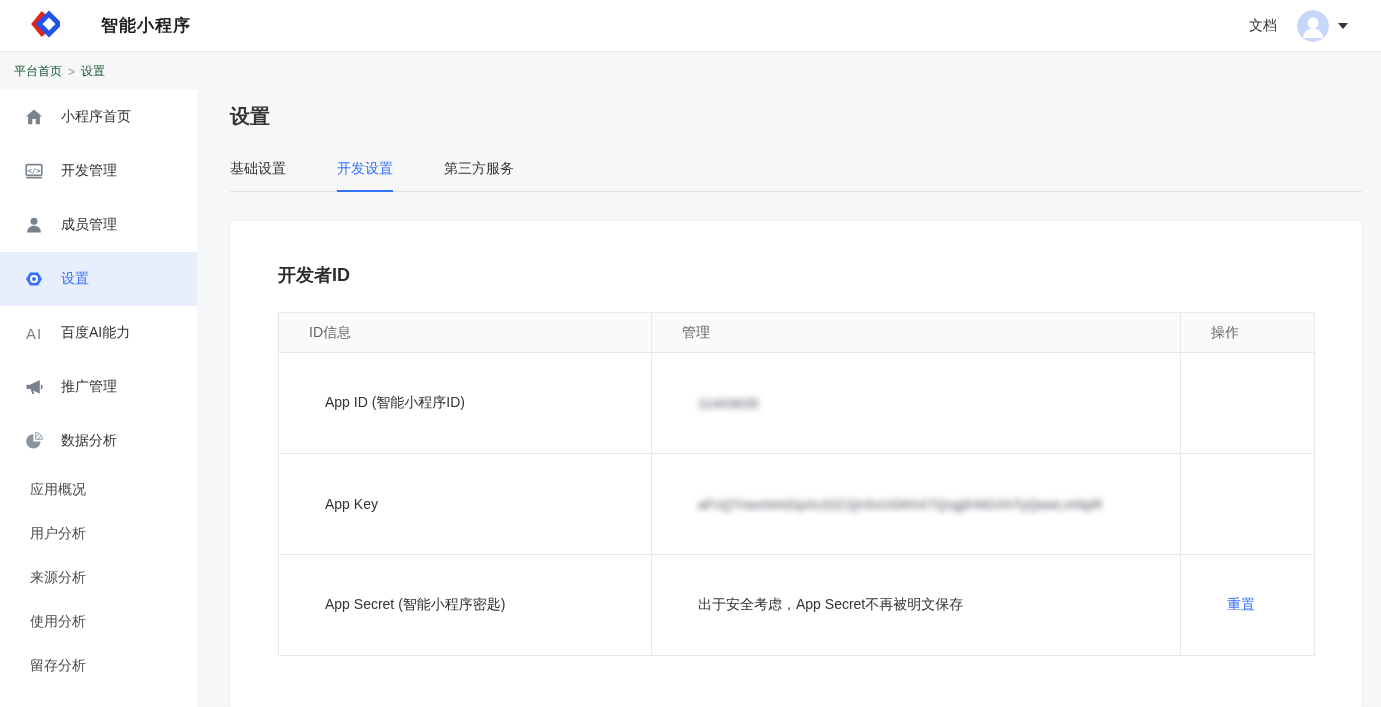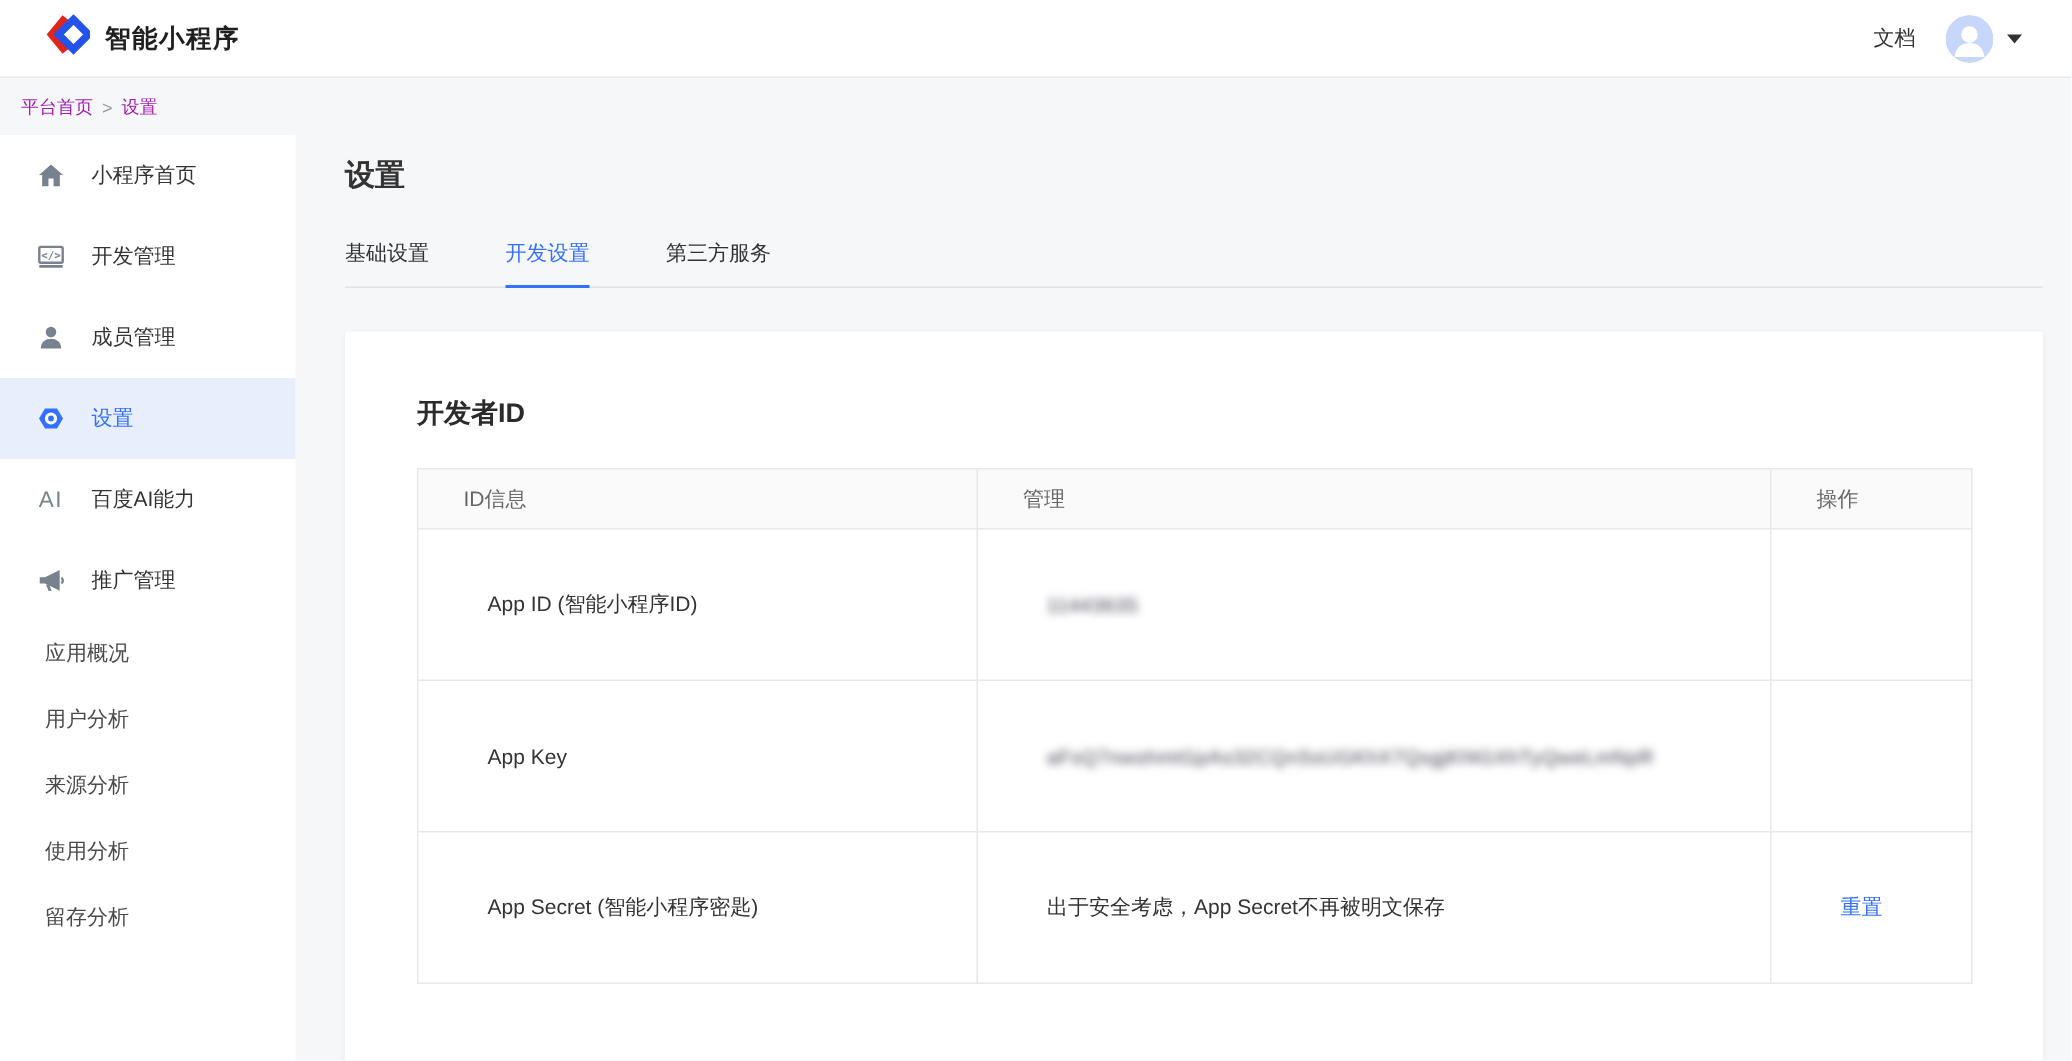--- a/index.html
+++ b/index.html
@@ -3,32 +3,32 @@
 <meta charset="utf-8">
 <style>
   * { margin:0; padding:0; box-sizing:border-box; }
   html,body { width:1381px; height:707px; }
   body { font-family:"Liberation Sans","DejaVu Sans",sans-serif; background:#f6f7f9; overflow:hidden; }
   .page { position:relative; width:1381px; height:707px; }
 
   
   .navbar { position:absolute; top:0; left:0; right:0; height:52px; background:#fff;
             border-bottom:1px solid #e8e8e8; display:flex; align-items:center; padding:0 33px 0 30px; z-index:5; }
-  .brand { display:flex; align-items:center; }
+  .brand { display:flex; align-items:center;gap:31px; }
   .brand-text { font-size:17px; font-weight:bold; color:#1f1f1f; margin-left:10px; letter-spacing:1px; }
   .nav-right { margin-left:auto; display:flex; align-items:center; }
   .doc-link { font-size:14px; color:#333; cursor:pointer; margin-right:20px; }
   .avatar { width:32px; height:32px; border-radius:50%; overflow:hidden; cursor:pointer; }
   .caret { width:0; height:0; border-left:5px solid transparent; border-right:5px solid transparent;
            border-top:6px solid #333; margin-left:9px; cursor:pointer; }
 
   
   .breadcrumb { position:absolute; top:53px; left:0; right:0; height:37px; display:flex;
                 align-items:center; padding-left:14px; font-size:12px; color:#999; }
-  .crumb { color:#a21caf; cursor:pointer; }
+  .crumb { color:#14532d; cursor:pointer; }
   .crumb.current { cursor:default; }
   .crumb-sep { margin:0 6px; color:#999; }
 
   
   .sidebar { position:absolute; top:90px; left:0; bottom:0; width:197px; background:#fff; }
   .side-item { height:54px; display:flex; align-items:center; padding-left:24px; cursor:pointer;
                font-size:14px; color:#333; }
   .side-item .side-icon { width:20px; height:20px; display:flex; align-items:center; justify-content:center; }
   .side-item .side-label { margin-left:17px; }
   .side-item.active { background:#e8eefb; color:#3370ff; }
@@ -143,20 +143,34 @@
       <span class="side-icon">
         <svg width="20" height="20" viewBox="0 0 20 20">
           <path d="M2.5 7.8 L2.5 12 L6 12 L15.8 16.8 L15.8 3 L6 7.8 Z" fill="#78828f"></path>
           <path d="M17 8 A3 3 0 0 1 17 12" fill="none" stroke="#78828f" stroke-width="1.5"></path>
           <path d="M6.6 12.6 L8.4 17 L10.4 17 L8.8 12.6 Z" fill="#78828f"></path>
         </svg>
       </span>
       <span class="side-label">推广管理</span>
     </div>
 
+    <div class="side-item">
+      <span class="side-icon">
+        <svg width="20" height="20" viewBox="0 0 20 20">
+          <defs>
+            <pattern id="hatch" width="3" height="3" patternUnits="userSpaceOnUse" patternTransform="rotate(45)">
+              <line x1="0" y1="0" x2="0" y2="3" stroke="#8a93a0" stroke-width="1.5"></line>
+            </pattern>
+          </defs>
+          <path d="M9.4 3.2 A7.2 7.2 0 1 0 16.6 10.4 L9.4 10.4 Z" fill="#8a93a0"></path>
+          <path d="M11.6 1.4 A7.2 7.2 0 0 1 18.6 8.4 L11.6 8.4 Z" fill="url(#hatch)" stroke="#8a93a0" stroke-width="0.8"></path>
+        </svg>
+      </span>
+      <span class="side-label">数据分析</span>
+    </div>
 
     <div class="side-subitem">应用概况</div>
     <div class="side-subitem">用户分析</div>
     <div class="side-subitem">来源分析</div>
     <div class="side-subitem">使用分析</div>
     <div class="side-subitem">留存分析</div>
   </div>
 
   <div class="main">
     <div class="page-title">设置</div>

